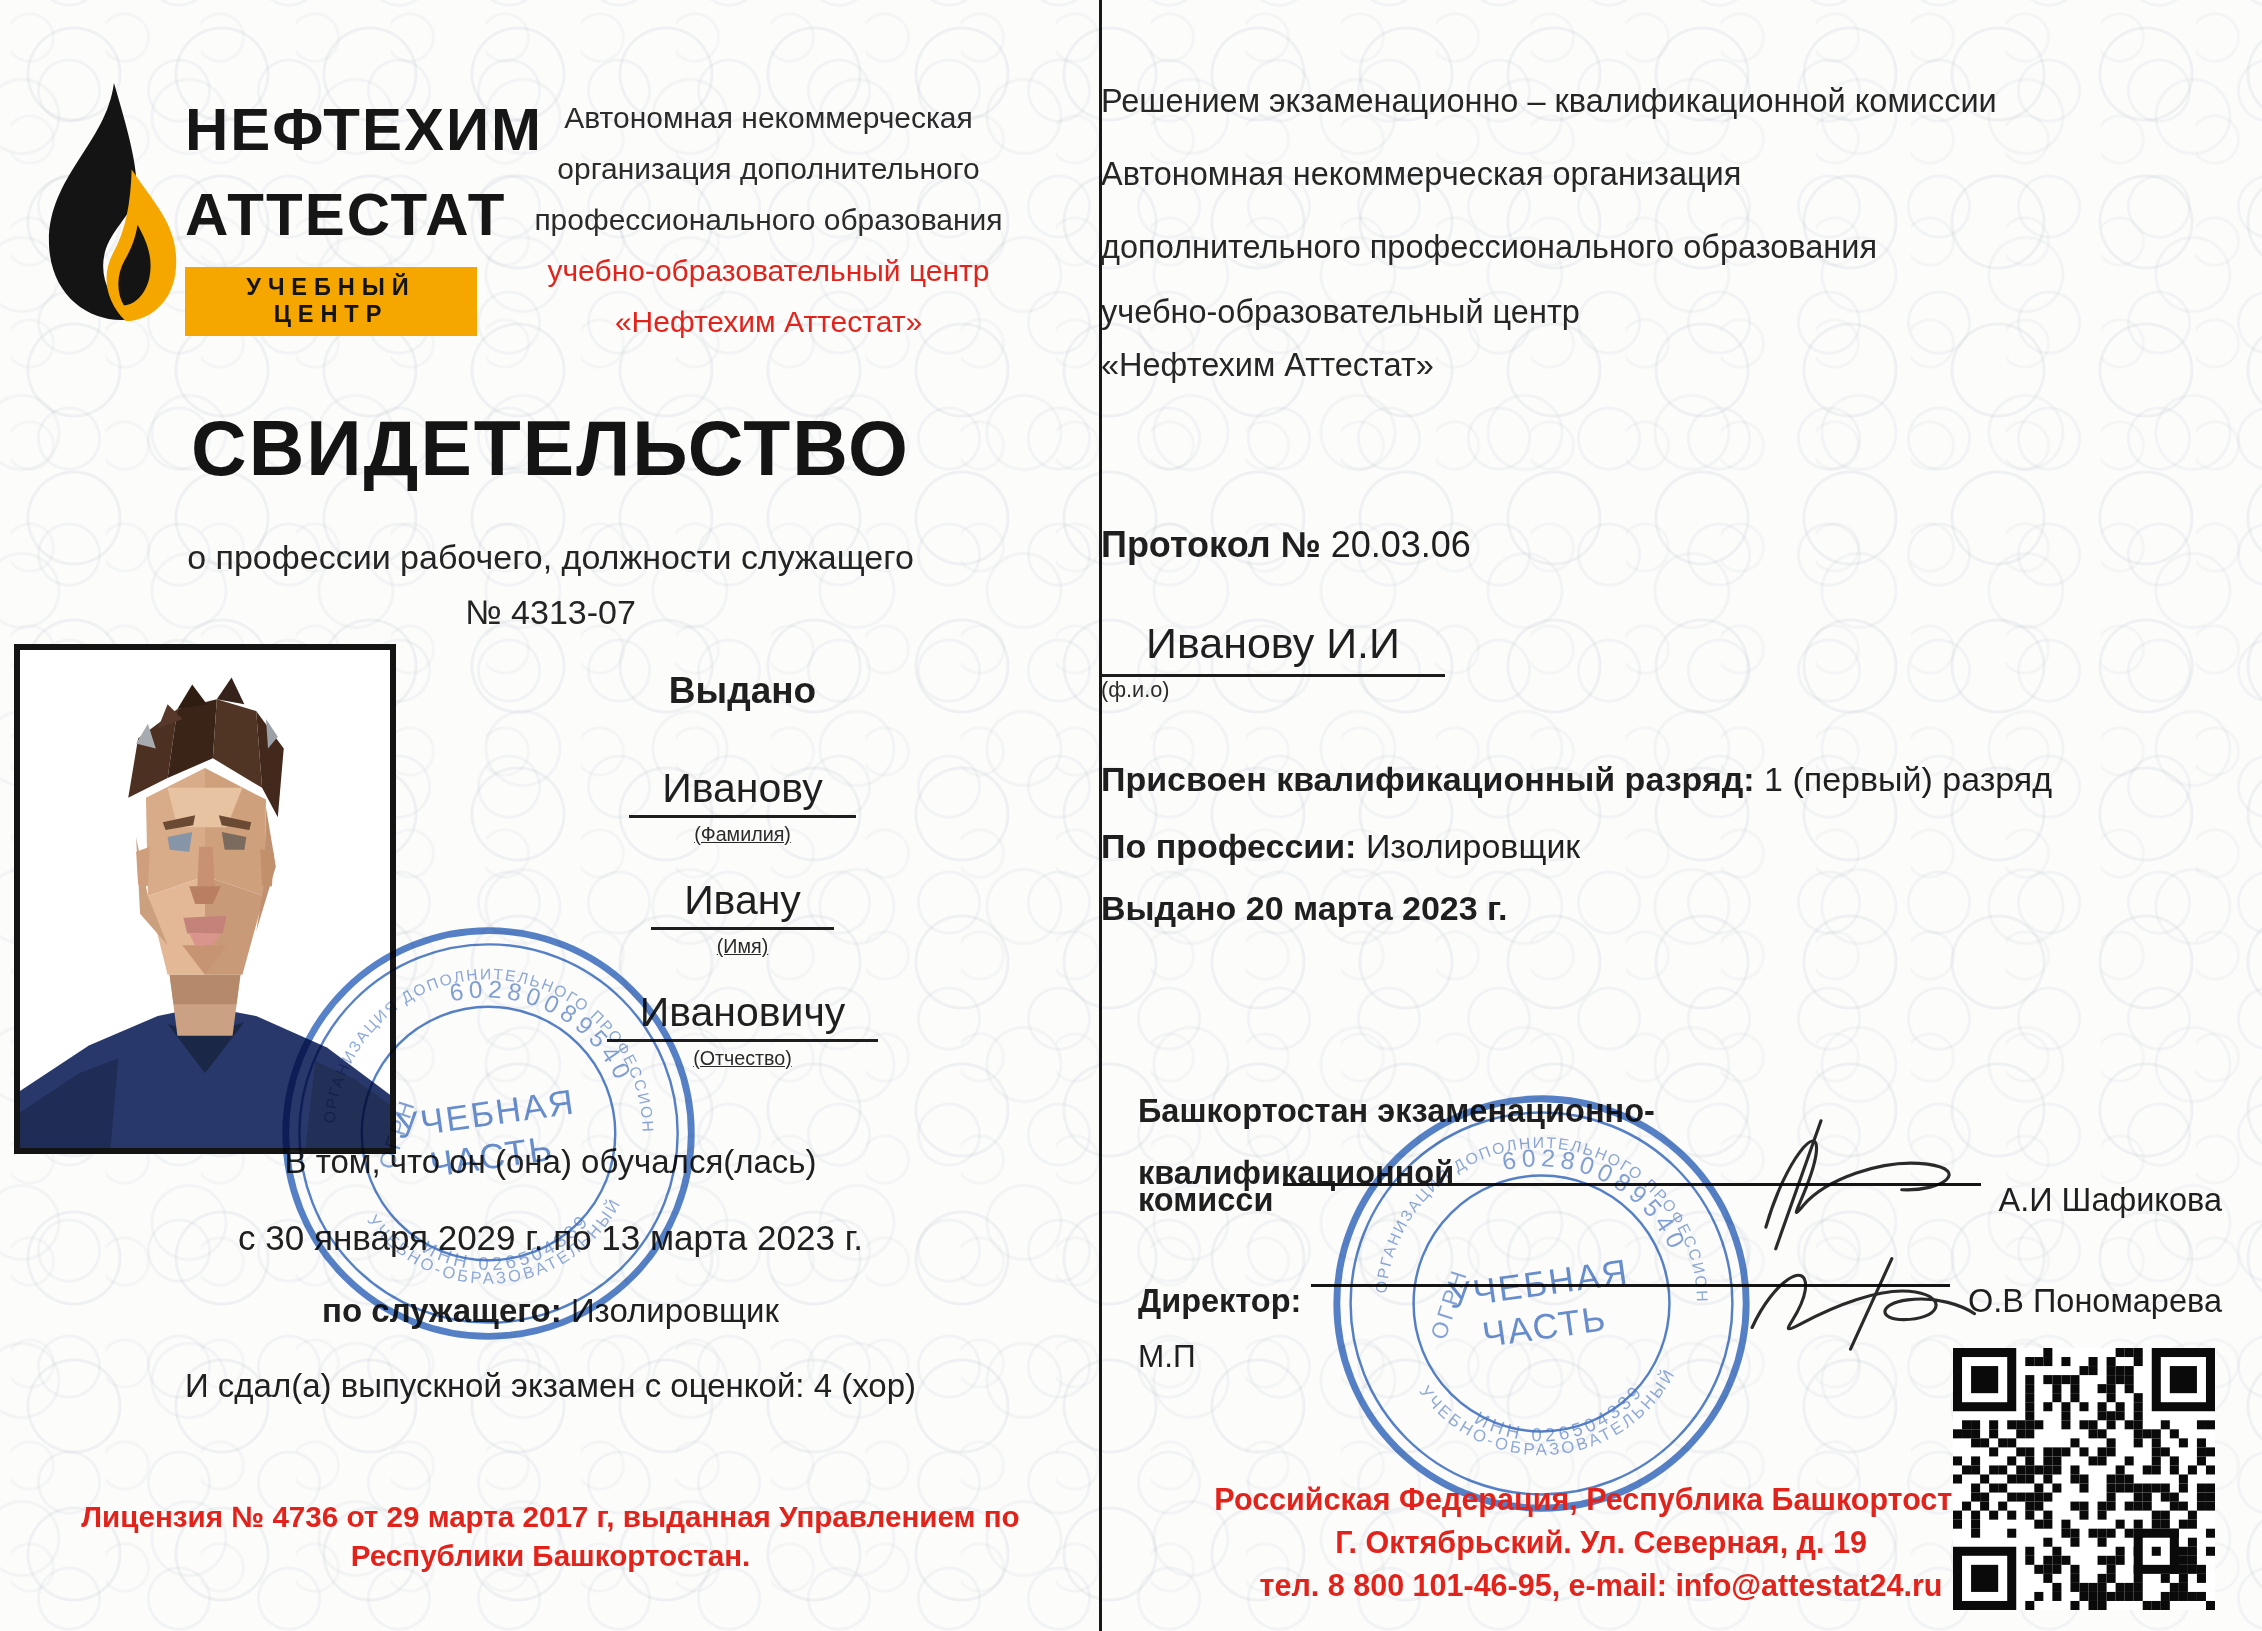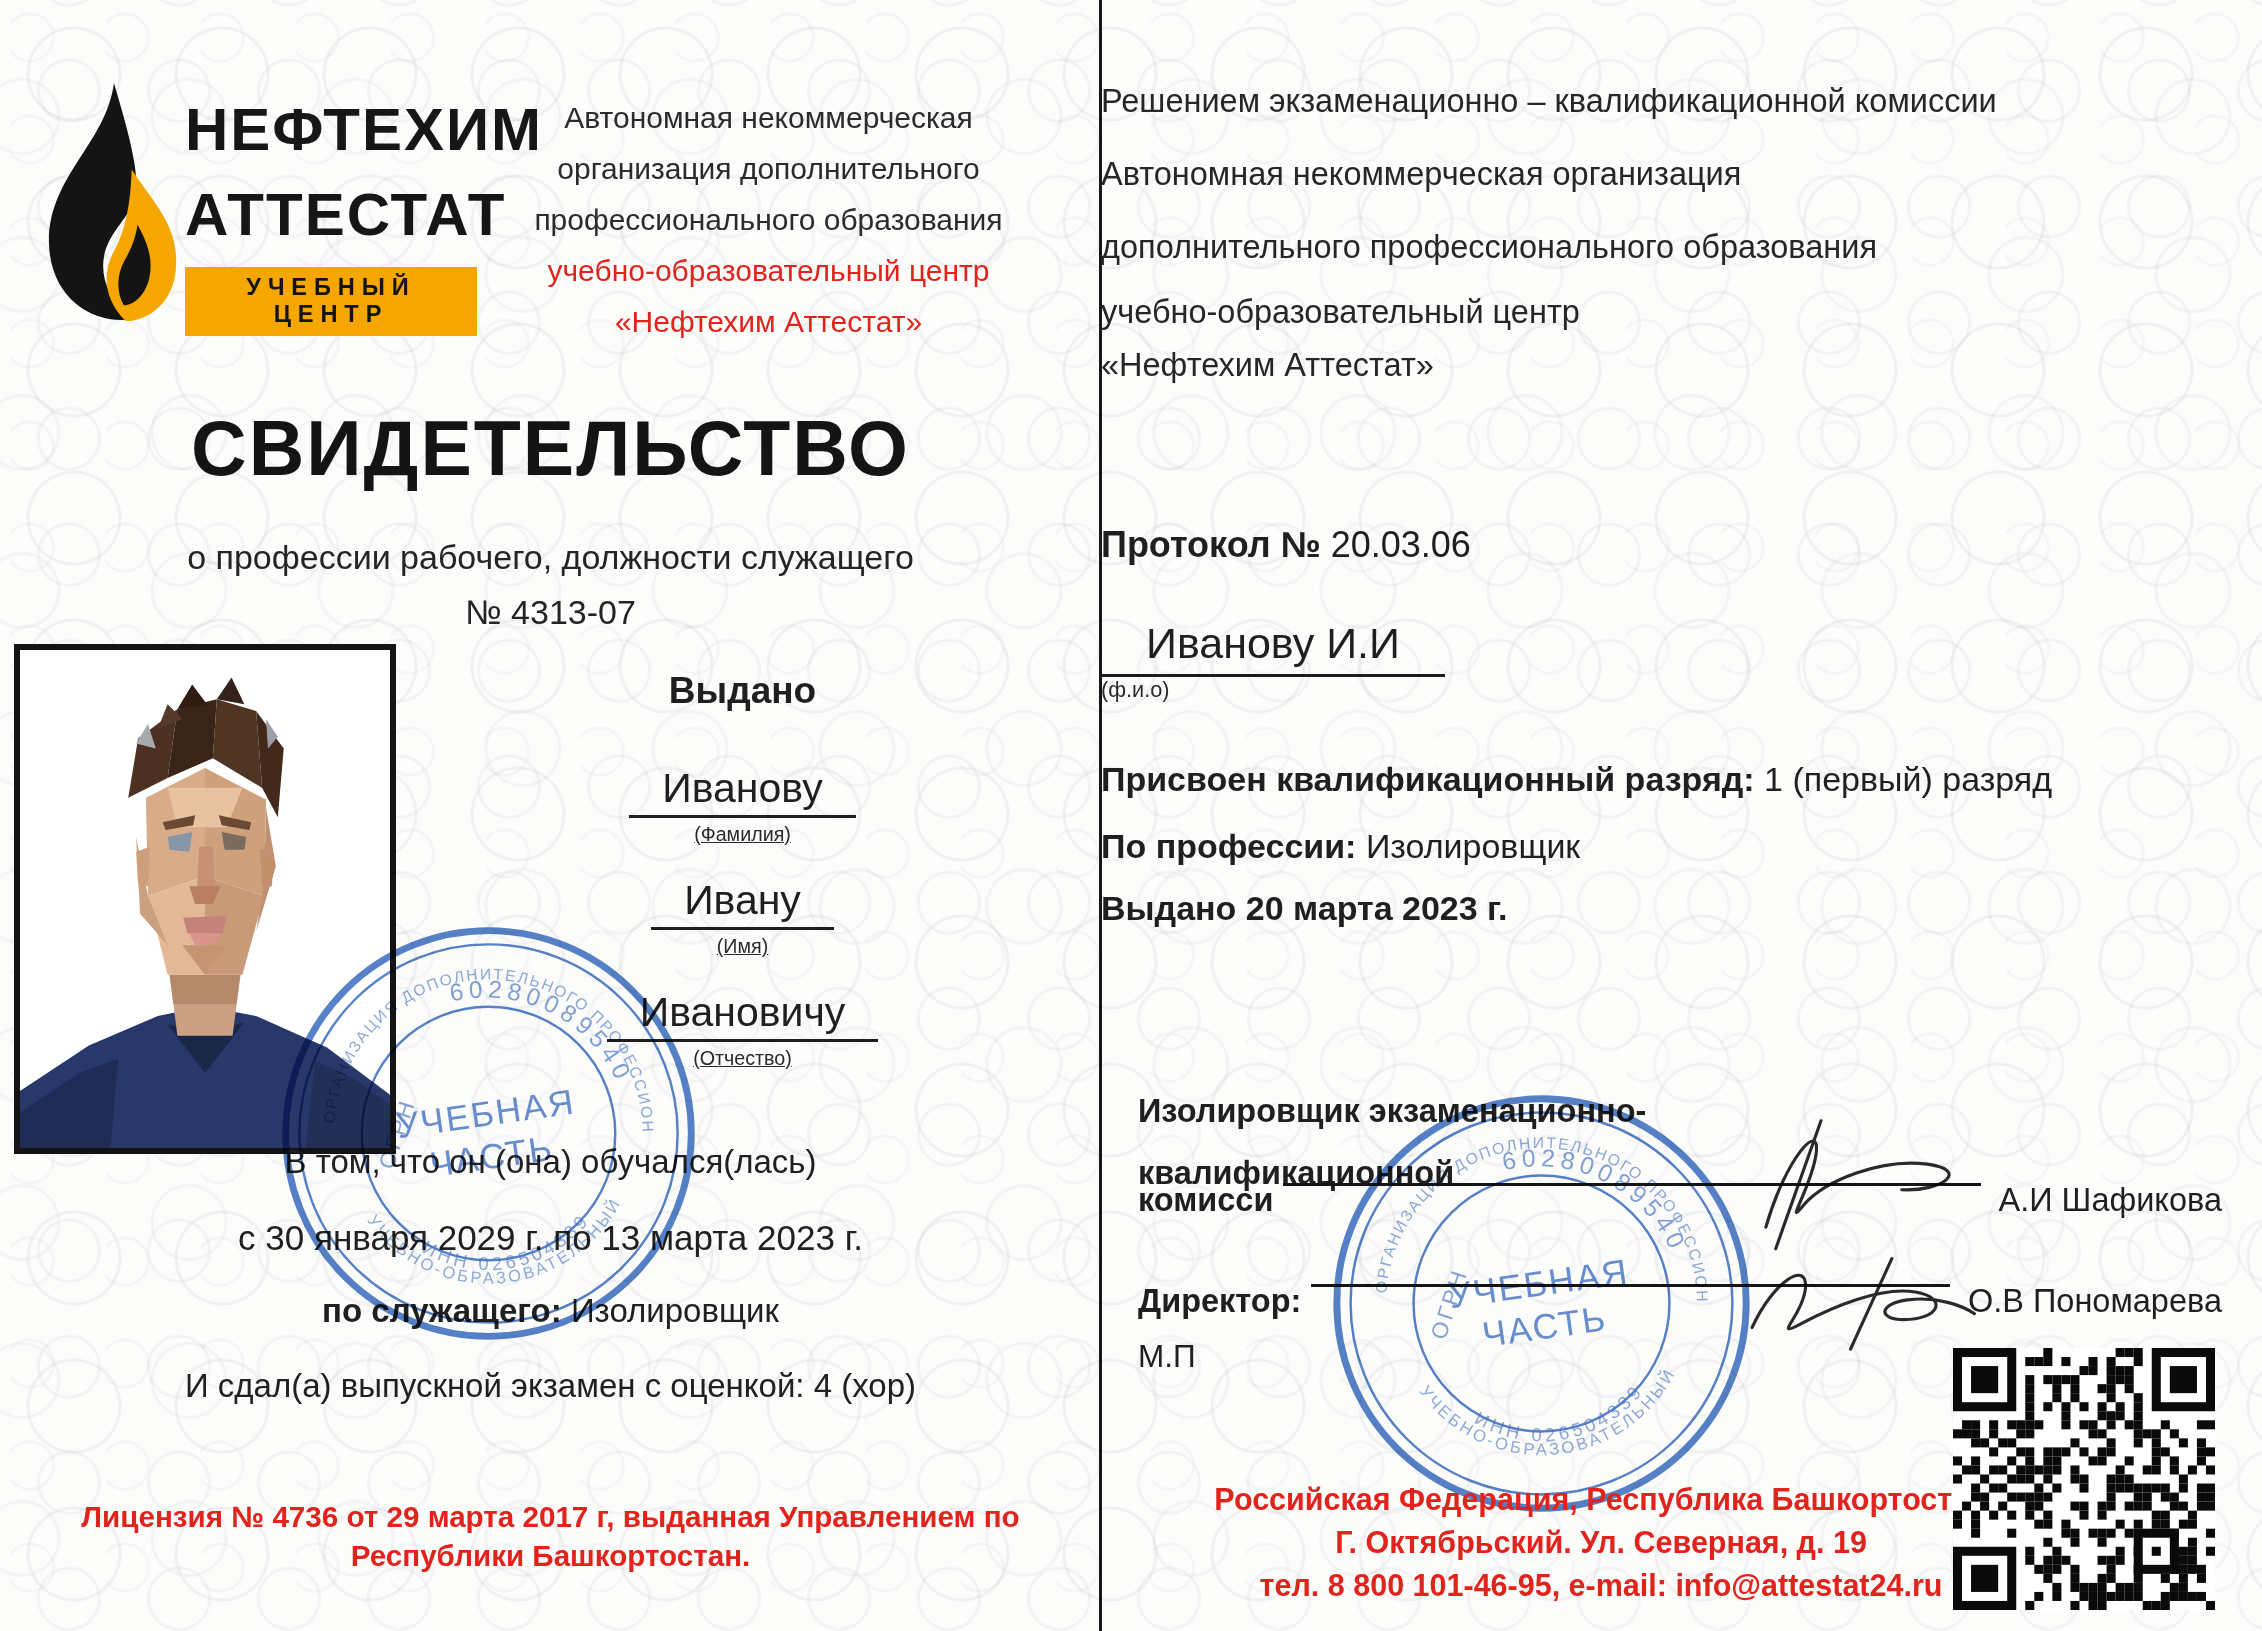--- a/index.html
+++ b/index.html
@@ -190,21 +190,21 @@
   </div>
 
   <div class="pcR qline" style="top:760px">
     <span class="b">Присвоен квалификационный разряд:</span><span> 1 (первый) разряд</span>
   </div>
   <div class="pcR qline" style="top:827px">
     <span class="b">По профессии:</span><span> Изолировщик</span>
   </div>
   <div class="pcR qline b" style="top:889px">Выдано 20 марта 2023 г.</div>
 
-  <div class="abs slabel" style="left:1138px;top:1093px">Изолировщик экзаменационно-</div>
+  <div class="abs slabel" style="left:1138px;top:1093px">Башкортостан экзаменационно-</div>
   <div class="abs slabel" style="left:1138px;top:1155px">квалификационной</div>
 
   <div class="signrow" style="left:1138px;top:1182px;width:1084px">
     <span class="slabel">комисси</span>
     <span class="sigline"></span>
     <span class="sname">А.И Шафикова</span>
   </div>
 
   <div class="signrow" style="left:1138px;top:1283px;width:1084px">
     <span class="slabel">Директор:</span>

